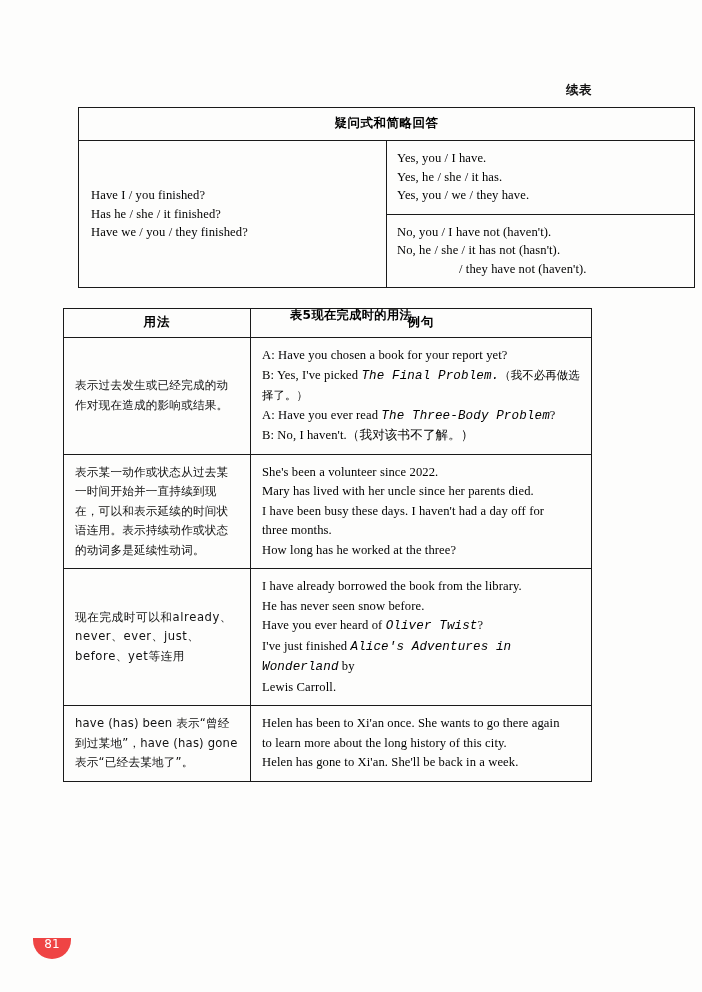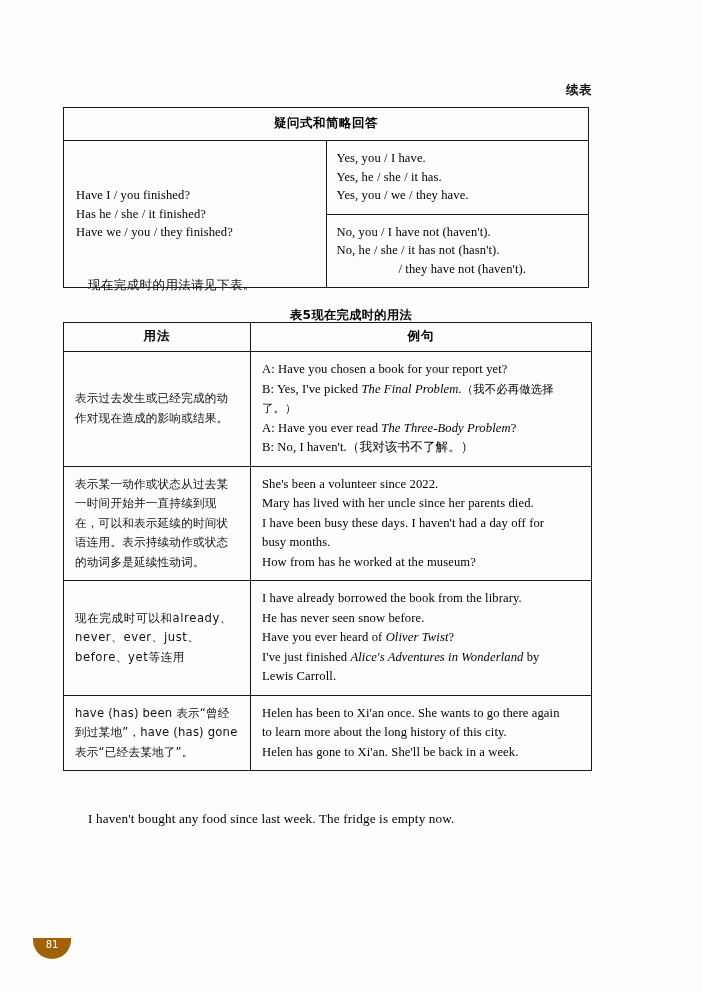--- a/index.html
+++ b/index.html
@@ -30,23 +30,23 @@
     font-family: "DejaVu Sans", sans-serif;
     font-size: 12.5px;
     font-weight: bold;
     letter-spacing: 0.5px;
     color: #111;
   }
 
   
   .table1 {
     position: absolute;
-    left: 63px;
+    left: 78px;
     top: 107px;
-    width: 526px;
+    width: 617px;
     border-collapse: collapse;
     table-layout: fixed;
   }
   .table1 td, .table1 th {
     border: 1px solid #1a1a1a;
     padding: 0;
     vertical-align: top;
   }
   .t1-head {
     text-align: center;
@@ -97,21 +97,21 @@
     font-size: 12.2px;
     font-weight: bold;
     letter-spacing: 0.4px;
   }
   .t5-caption .num { }
 
   
   .table5 {
     position: absolute;
     left: 63px;
-    top: 322px;
+    top: 308px;
     width: 529px;
     border-collapse: collapse;
     table-layout: fixed;
   }
   .table5 td {
     border: 1px solid #1a1a1a;
     padding: 0;
   }
   .t5-th {
     text-align: center;
@@ -134,21 +134,21 @@
   .cell-en {
     vertical-align: middle;
     padding: 8px 8px 8px 11px !important;
   }
   .cell-en .en { line-height: 19.5px; }
   .cn-inline {
     font-family: "DejaVu Sans", sans-serif;
     font-size: 11.4px;
   }
   .spaced { letter-spacing: 0.6px; margin-top: 34px; }
-  em { font-style: italic; }
+  em { font-style: italic; font-family: Liberation Mono, monospace; }
 
   
   .note {
     position: absolute;
     left: 40px;
     top: 745px;
     width: 620px;
     font-family: "DejaVu Sans", sans-serif;
     font-size: 12.4px;
     line-height: 25px;
@@ -170,25 +170,25 @@
     letter-spacing: 0.15px;
   }
 
   
   .page-badge {
     position: absolute;
     left: 33px;
     top: 938px;
     width: 38px;
     height: 21px;
-    background: #a16207;
+    background: #ef4444;
     border-radius: 0 0 20px 20px;
     color: #ffffff;
     font-family: "DejaVu Sans", sans-serif;
-    font-size: 10px;
+    font-size: 12px;
     text-align: center;
     line-height: 13px;
     overflow: hidden;
   }
 </style>
 </head>
 <body>
 
 <div class="page">
 
@@ -214,21 +214,20 @@
     <tr>
       <td class="t1-right">
         <div class="en">No,  you / I have not (haven't).</div>
         <div class="en">No, he / she / it has not (hasn't).</div>
         <div class="en"><span class="ind">/ they have not (haven't).</span></div>
       </td>
     </tr>
   </tbody>
     </table>
 
-  <div class="intro">现在完成时的用法请见下表。</div>
 
   <div class="t5-caption">
     <span class="num">表5</span><span>现在完成时的用法</span>
   </div>
 
   <table class="table5">
     <colgroup>
         <col class="col-use">
         <col>
       </colgroup>
@@ -245,22 +244,22 @@
         <div class="en"><span>A: Have you ever read </span><em>The Three-Body Problem</em><span>?</span></div>
         <div class="en"><span>B: No, I haven't.（我对该书不了解。）</span></div>
       </td>
     </tr>
     <tr>
       <td class="cell-cn">表示某一动作或状态从过去某一时间开始并一直持续到现在，可以和表示延续的时间状语连用。表示持续动作或状态的动词多是延续性动词。</td>
       <td class="cell-en">
         <div class="en"><span>She's been a volunteer since 2022.</span></div>
         <div class="en"><span>Mary has lived with her uncle since her parents died.</span></div>
         <div class="en"><span>I have been busy these days. I haven't had a day off for</span></div>
-        <div class="en"><span>busy months.</span></div>
-        <div class="en"><span>How from has he worked at the museum?</span></div>
+        <div class="en"><span>three months.</span></div>
+        <div class="en"><span>How long has he worked at the three?</span></div>
       </td>
     </tr>
     <tr>
       <td class="cell-cn spaced">现在完成时可以和already、never、ever、just、before、yet等连用</td>
       <td class="cell-en">
         <div class="en"><span>I have already borrowed the book from the library.</span></div>
         <div class="en"><span>He has never seen snow before.</span></div>
         <div class="en"><span>Have you ever heard of </span><em>Oliver Twist</em><span>?</span></div>
         <div class="en"><span>I've just finished </span><em>Alice's Adventures in Wonderland</em><span> by</span></div>
         <div class="en"><span>Lewis Carroll.</span></div>
@@ -275,18 +274,17 @@
       </td>
     </tr>
   </tbody>
     </table>
 
   <div class="note">
     <br>
   </div>
 
   <div class="examples">
-    <div>I haven't bought any food since last week. The fridge is empty now.</div>
   </div>
 
   <div class="page-badge">81</div>
 
 </div>
 
 </body></html>

